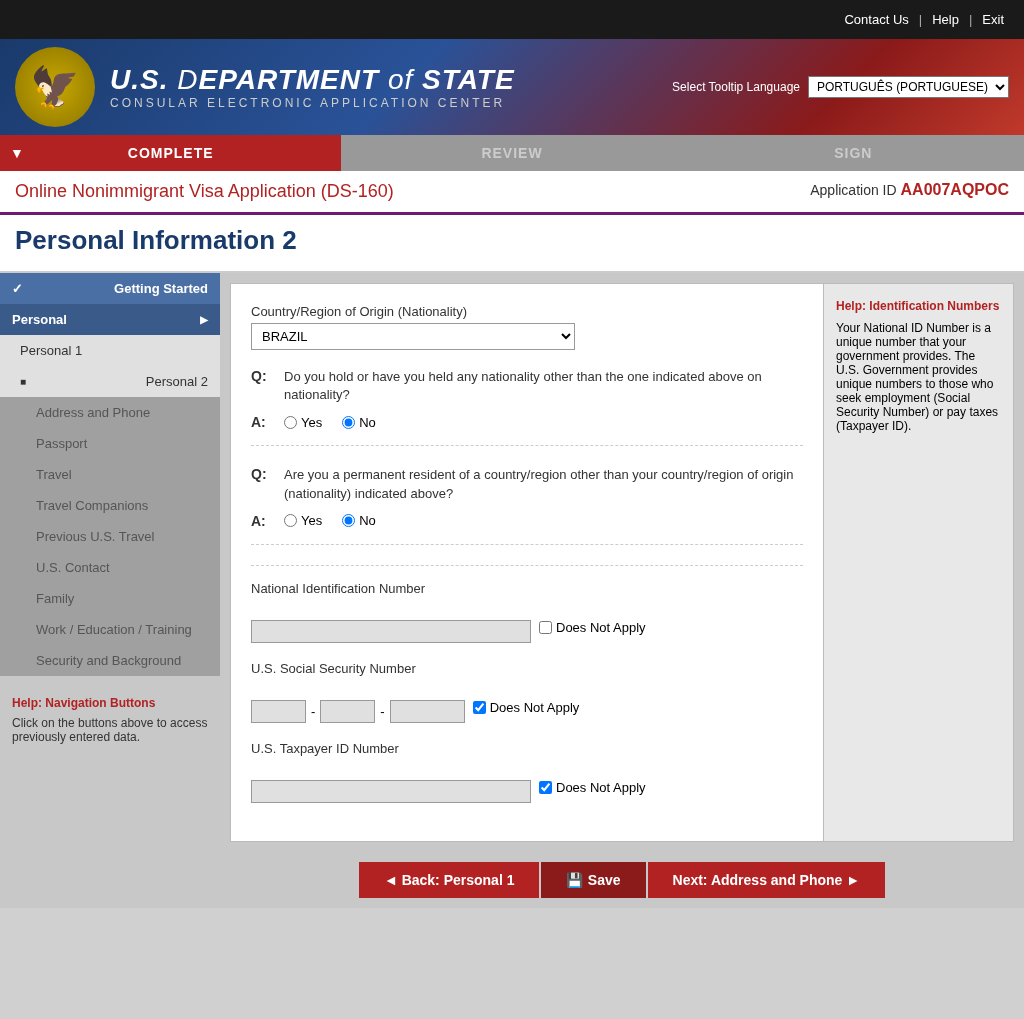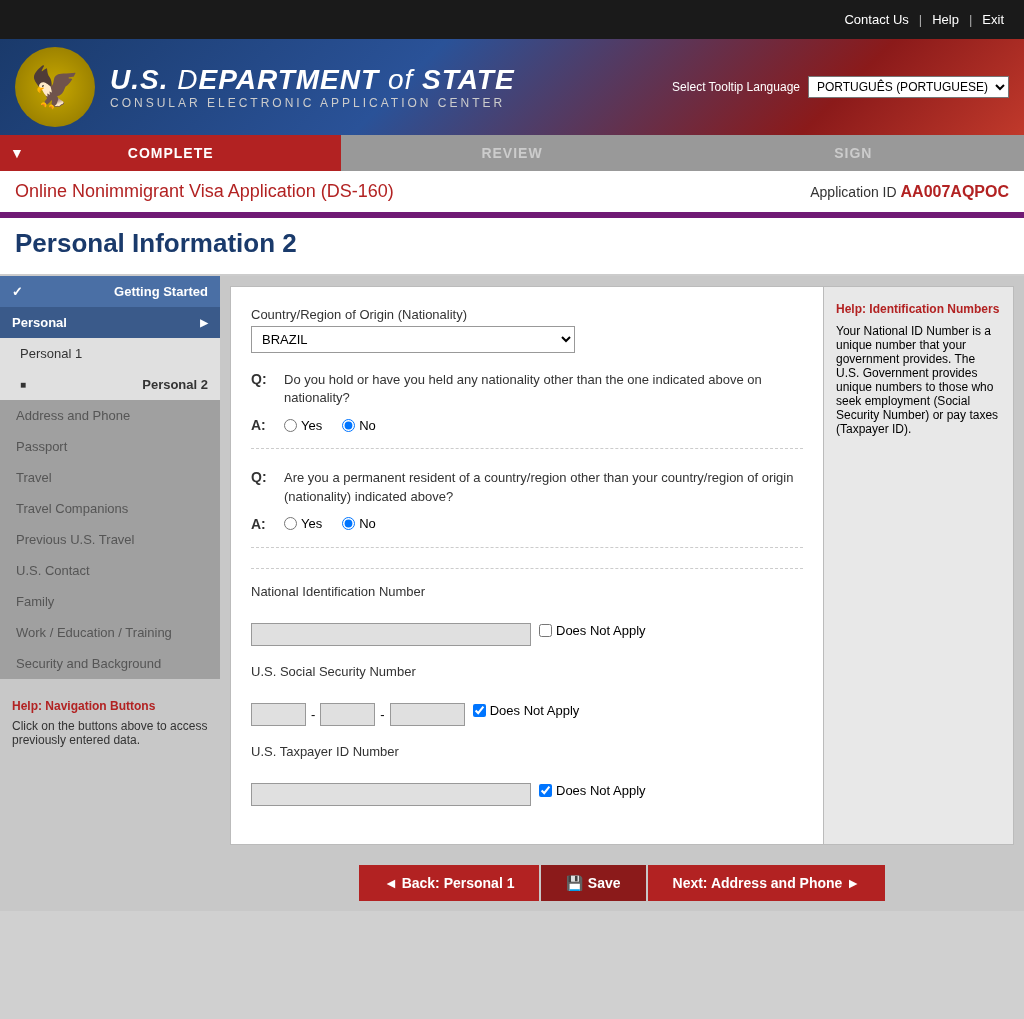--- a/index.html
+++ b/index.html
@@ -117,30 +117,30 @@
     .sidebar-item.personal-1 {
       background: #e0e0e0;
       color: #333;
       padding-left: 20px;
       font-size: 13px;
     }
     .sidebar-item.personal-2 {
       background: #e0e0e0;
       color: #333;
       padding-left: 20px;
-      font-weight: bold;
+      font-weight: normal;
       display: flex;
       align-items: center;
       gap: 6px;
     }
     .sidebar-item.personal-2::before { content: '■'; font-size: 10px; color: #333; }
     .sidebar-item.gray-item {
       background: #a0a0a0;
       color: #555;
-      padding-left: 16px;
+      padding-left: 36px;
     }
     .sidebar-help {
       padding: 10px 12px;
       font-size: 12px;
       color: #333;
       margin-top: 10px;
     }
     .sidebar-help .help-title { font-weight: bold; }
     .sidebar-help .help-title span { color: #b22222; }
 
@@ -148,22 +148,21 @@
     .main-content {
       flex: 1;
       background: #c8c8c8;
       padding: 0;
     }
     .app-header {
       background: white;
       padding: 10px 15px;
       display: flex;
       justify-content: space-between;
-      align-items: center;
-      border-bottom: 6px solid #701a75;
+      border-bottom: 3px solid #701a75;
     }
     .app-title { color: #b22222; font-size: 18px; }
     .app-id { font-size: 14px; color: #333; }
     .app-id strong { color: #b22222; font-size: 16px; }
 
     .page-title {
       background: white;
       padding: 10px 15px 15px 15px;
       font-size: 26px;
       color: #1a3a6b;

